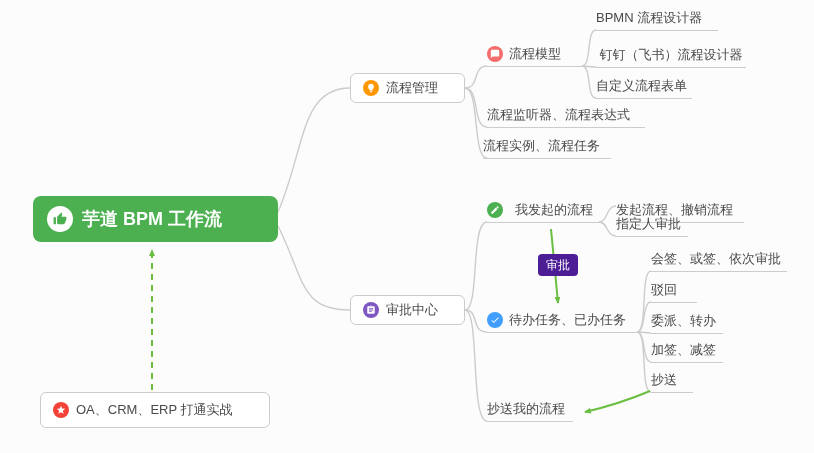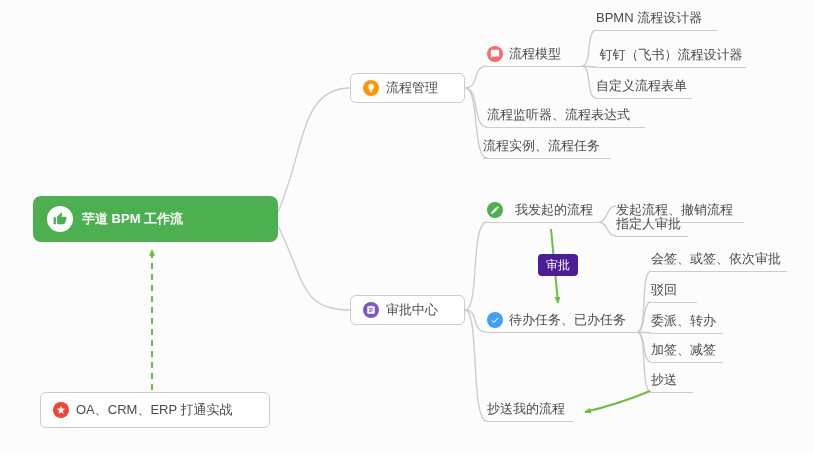--- a/index.html
+++ b/index.html
@@ -2,21 +2,21 @@
 <html><head>
 <meta charset="utf-8">
 <style>
   html,body{margin:0;padding:0;background:#fff;font-family:"Liberation Sans","DejaVu Sans",sans-serif;}
   .canvas{position:relative;width:814px;height:453px;background:#fcfcfc;overflow:hidden;}
   svg.wires{position:absolute;left:0;top:0;z-index:0;}
 
   
   .root{position:absolute;left:33px;top:196px;width:245px;height:46px;background:#4caf50;border-radius:8px;
         display:flex;align-items:center;gap:9px;padding:16px 14px;box-sizing:border-box;color:#fff;
-        font-size:13px;font-weight:600;z-index:2;}
+        font-size:18px;font-weight:600;z-index:2;}
   .root-icon{width:26px;height:26px;border-radius:50%;background:#fff;display:flex;align-items:center;justify-content:center;flex:none;}
 
   
   .box{position:absolute;height:30px;background:#fff;border:1px solid #ccc;border-radius:6px;display:flex;
        align-items:center;gap:7px;padding:0 12px;box-sizing:border-box;font-size:13px;color:#4a4a4a;z-index:2;white-space:nowrap;}
   .b-mgmt{left:350px;top:73px;width:115px;}
   .b-center{left:350px;top:295px;width:115px;}
   .b-oa{left:40px;top:392px;width:230px;height:36px;align-items:center;}
 
   

